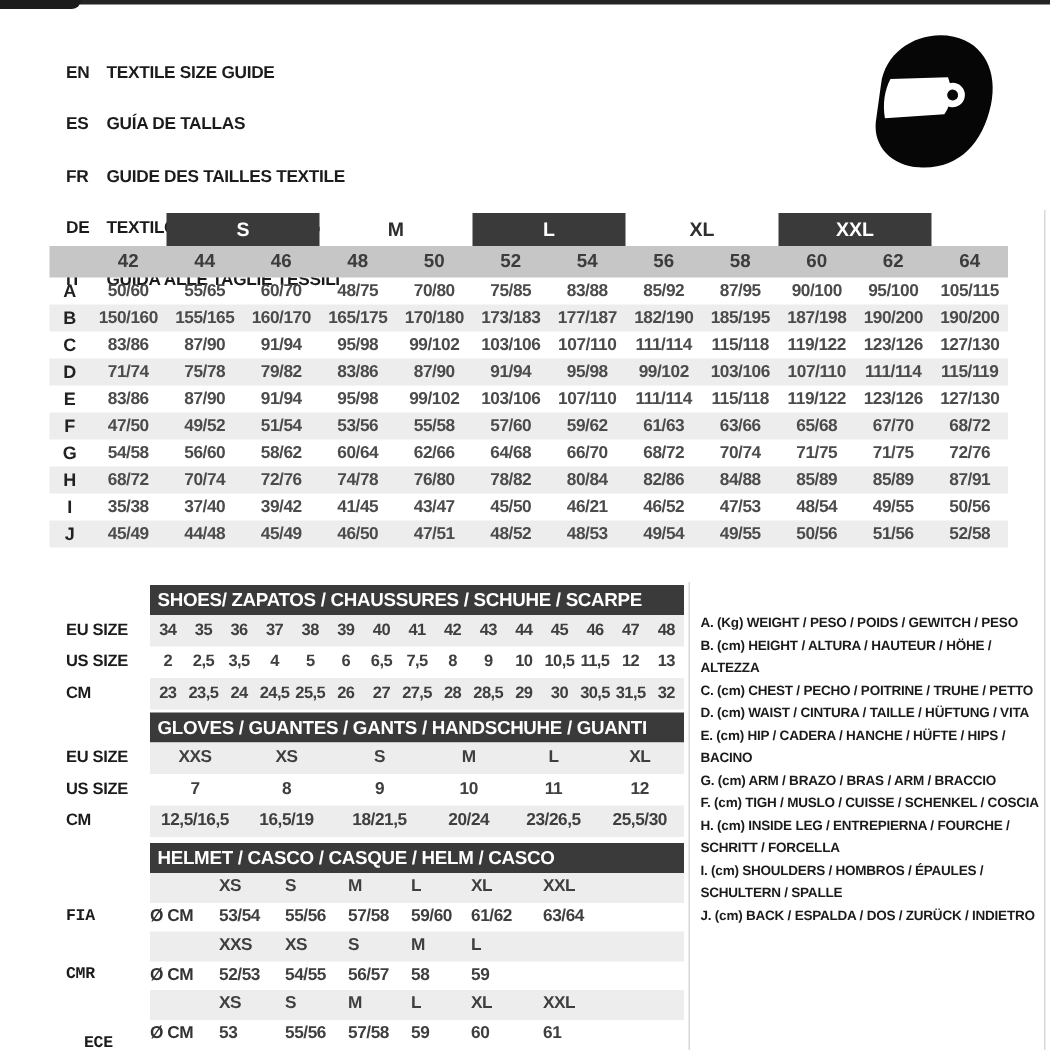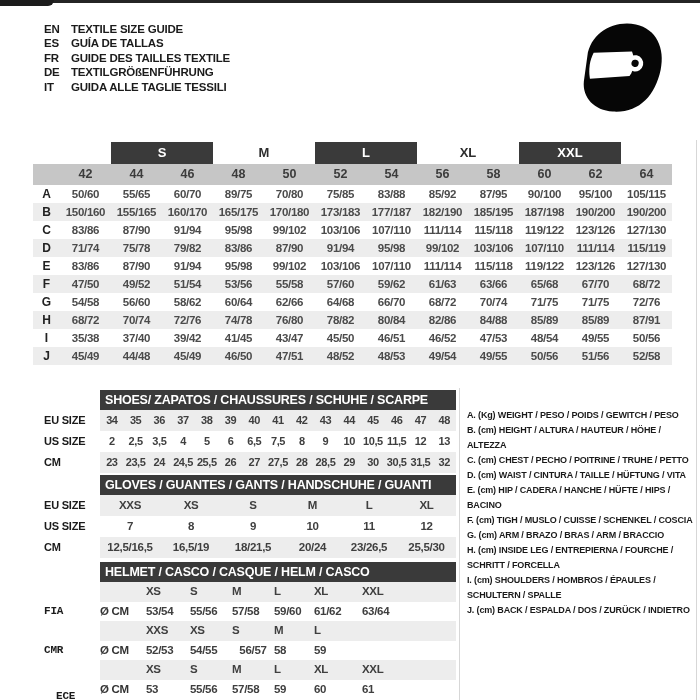--- a/index.html
+++ b/index.html
@@ -6,21 +6,21 @@
   body{width:700px;height:700px;background:#ffffff;position:relative;overflow:hidden;
        font-family:"Liberation Sans","DejaVu Sans",sans-serif;font-weight:bold;
        -webkit-font-smoothing:antialiased;}
   .abs{position:absolute;}
   
   #top-line{left:0;top:0;width:700px;height:3px;background:#242424;}
   #top-corner{left:0;top:0;width:54px;height:6px;background:#1c1c1c;border-bottom-right-radius:6px;}
   
   #lang-block{left:44px;top:22px;color:#1b1b1b;font-size:11.5px;line-height:14.4px;letter-spacing:-0.2px;}
   .lang-row{white-space:nowrap;}
-  .lang-code{display:inline-block;width:27px;}
+  .lang-code{display:inline-block;width:27px;margin-top:20px;}
   
   .vline{width:1px;background:#d7d7d7;}
   
   #main-table{left:33px;top:142px;width:639px;color:#1f1f1f;}
   .mrow{display:flex;white-space:nowrap;}
   .mrow.bars{height:22px;line-height:22px;font-size:13px;}
   .bar{width:102px;text-align:center;color:#2e2e2e;}
   .bar.dark{background:#3a3a3a;color:#ffffff;}
   .spacer{height:1px;}
   .mrow.gray{height:21px;line-height:21px;background:#c6c6c6;font-size:12.5px;color:#3c3c3c;}
@@ -101,21 +101,21 @@
       <div class="mcell">58</div>
       <div class="mcell">60</div>
       <div class="mcell">62</div>
       <div class="mcell">64</div>
     </div>
     <div class="mrow data">
       <div class="mletter">A</div>
       <div class="mcell">50/60</div>
       <div class="mcell">55/65</div>
       <div class="mcell">60/70</div>
-      <div class="mcell">89/75</div>
+      <div class="mcell">48/75</div>
       <div class="mcell">70/80</div>
       <div class="mcell">75/85</div>
       <div class="mcell">83/88</div>
       <div class="mcell">85/92</div>
       <div class="mcell">87/95</div>
       <div class="mcell">90/100</div>
       <div class="mcell">95/100</div>
       <div class="mcell">105/115</div>
     </div>
     <div class="mrow data stripe">
@@ -224,21 +224,21 @@
       <div class="mcell">87/91</div>
     </div>
     <div class="mrow data">
       <div class="mletter">I</div>
       <div class="mcell">35/38</div>
       <div class="mcell">37/40</div>
       <div class="mcell">39/42</div>
       <div class="mcell">41/45</div>
       <div class="mcell">43/47</div>
       <div class="mcell">45/50</div>
-      <div class="mcell">46/51</div>
+      <div class="mcell">46/21</div>
       <div class="mcell">46/52</div>
       <div class="mcell">47/53</div>
       <div class="mcell">48/54</div>
       <div class="mcell">49/55</div>
       <div class="mcell">50/56</div>
     </div>
     <div class="mrow data stripe">
       <div class="mletter">J</div>
       <div class="mcell">45/49</div>
       <div class="mcell">44/48</div>
@@ -376,21 +376,21 @@
       <div class="hcell" style="width: 44px;">XXS</div>
       <div class="hcell" style="width: 42px;">XS</div>
       <div class="hcell" style="width: 42px;">S</div>
       <div class="hcell" style="width: 40px;">M</div>
       <div class="hcell" style="width: 48px;">L</div>
     </div>
     <div class="hrow">
       <div class="hcell ocm" style="width: 46px;">Ø CM</div>
       <div class="hcell" style="width: 44px;">52/53</div>
       <div class="hcell" style="width: 42px;">54/55</div>
-      <div class="hcell" style="width: 42px; text-align: center;">56/57</div>
+      <div class="hcell" style="width: 42px;">56/57</div>
       <div class="hcell" style="width: 40px;">58</div>
       <div class="hcell" style="width: 48px;">59</div>
     </div>
     <div class="hrow stripe">
       <div class="hcell" style="width: 46px;"></div>
       <div class="hcell" style="width: 44px;">XS</div>
       <div class="hcell" style="width: 42px;">S</div>
       <div class="hcell" style="width: 42px;">M</div>
       <div class="hcell" style="width: 40px;">L</div>
       <div class="hcell" style="width: 48px;">XL</div>
@@ -406,21 +406,21 @@
       <div class="hcell" style="width: 52px;">61</div>
     </div>
   </div>
 
 <div id="legend" class="abs">
     <div class="legend-item">A. (Kg) WEIGHT / PESO / POIDS / GEWITCH / PESO</div>
     <div class="legend-item">B. (cm) HEIGHT / ALTURA / HAUTEUR / HÖHE / ALTEZZA</div>
     <div class="legend-item">C. (cm) CHEST / PECHO / POITRINE / TRUHE / PETTO</div>
     <div class="legend-item">D. (cm) WAIST / CINTURA / TAILLE / HÜFTUNG / VITA</div>
     <div class="legend-item">E. (cm) HIP / CADERA / HANCHE / HÜFTE / HIPS / BACINO</div>
+    <div class="legend-item">G. (cm) ARM / BRAZO / BRAS / ARM / BRACCIO</div>
     <div class="legend-item">F. (cm) TIGH / MUSLO / CUISSE / SCHENKEL / COSCIA</div>
-    <div class="legend-item">G. (cm) ARM / BRAZO / BRAS / ARM / BRACCIO</div>
     <div class="legend-item">H. (cm) INSIDE LEG / ENTREPIERNA / FOURCHE / SCHRITT / FORCELLA</div>
     <div class="legend-item">I. (cm) SHOULDERS / HOMBROS / ÉPAULES / SCHULTERN / SPALLE</div>
     <div class="legend-item">J. (cm) BACK / ESPALDA / DOS / ZURÜCK / INDIETRO</div>
   </div>
 
 <div class="abs vline" style="left:459px;top:388px;height:312px;"></div>
 <div class="abs vline" style="left:696px;top:140px;height:560px;"></div>
 
 </body></html>

